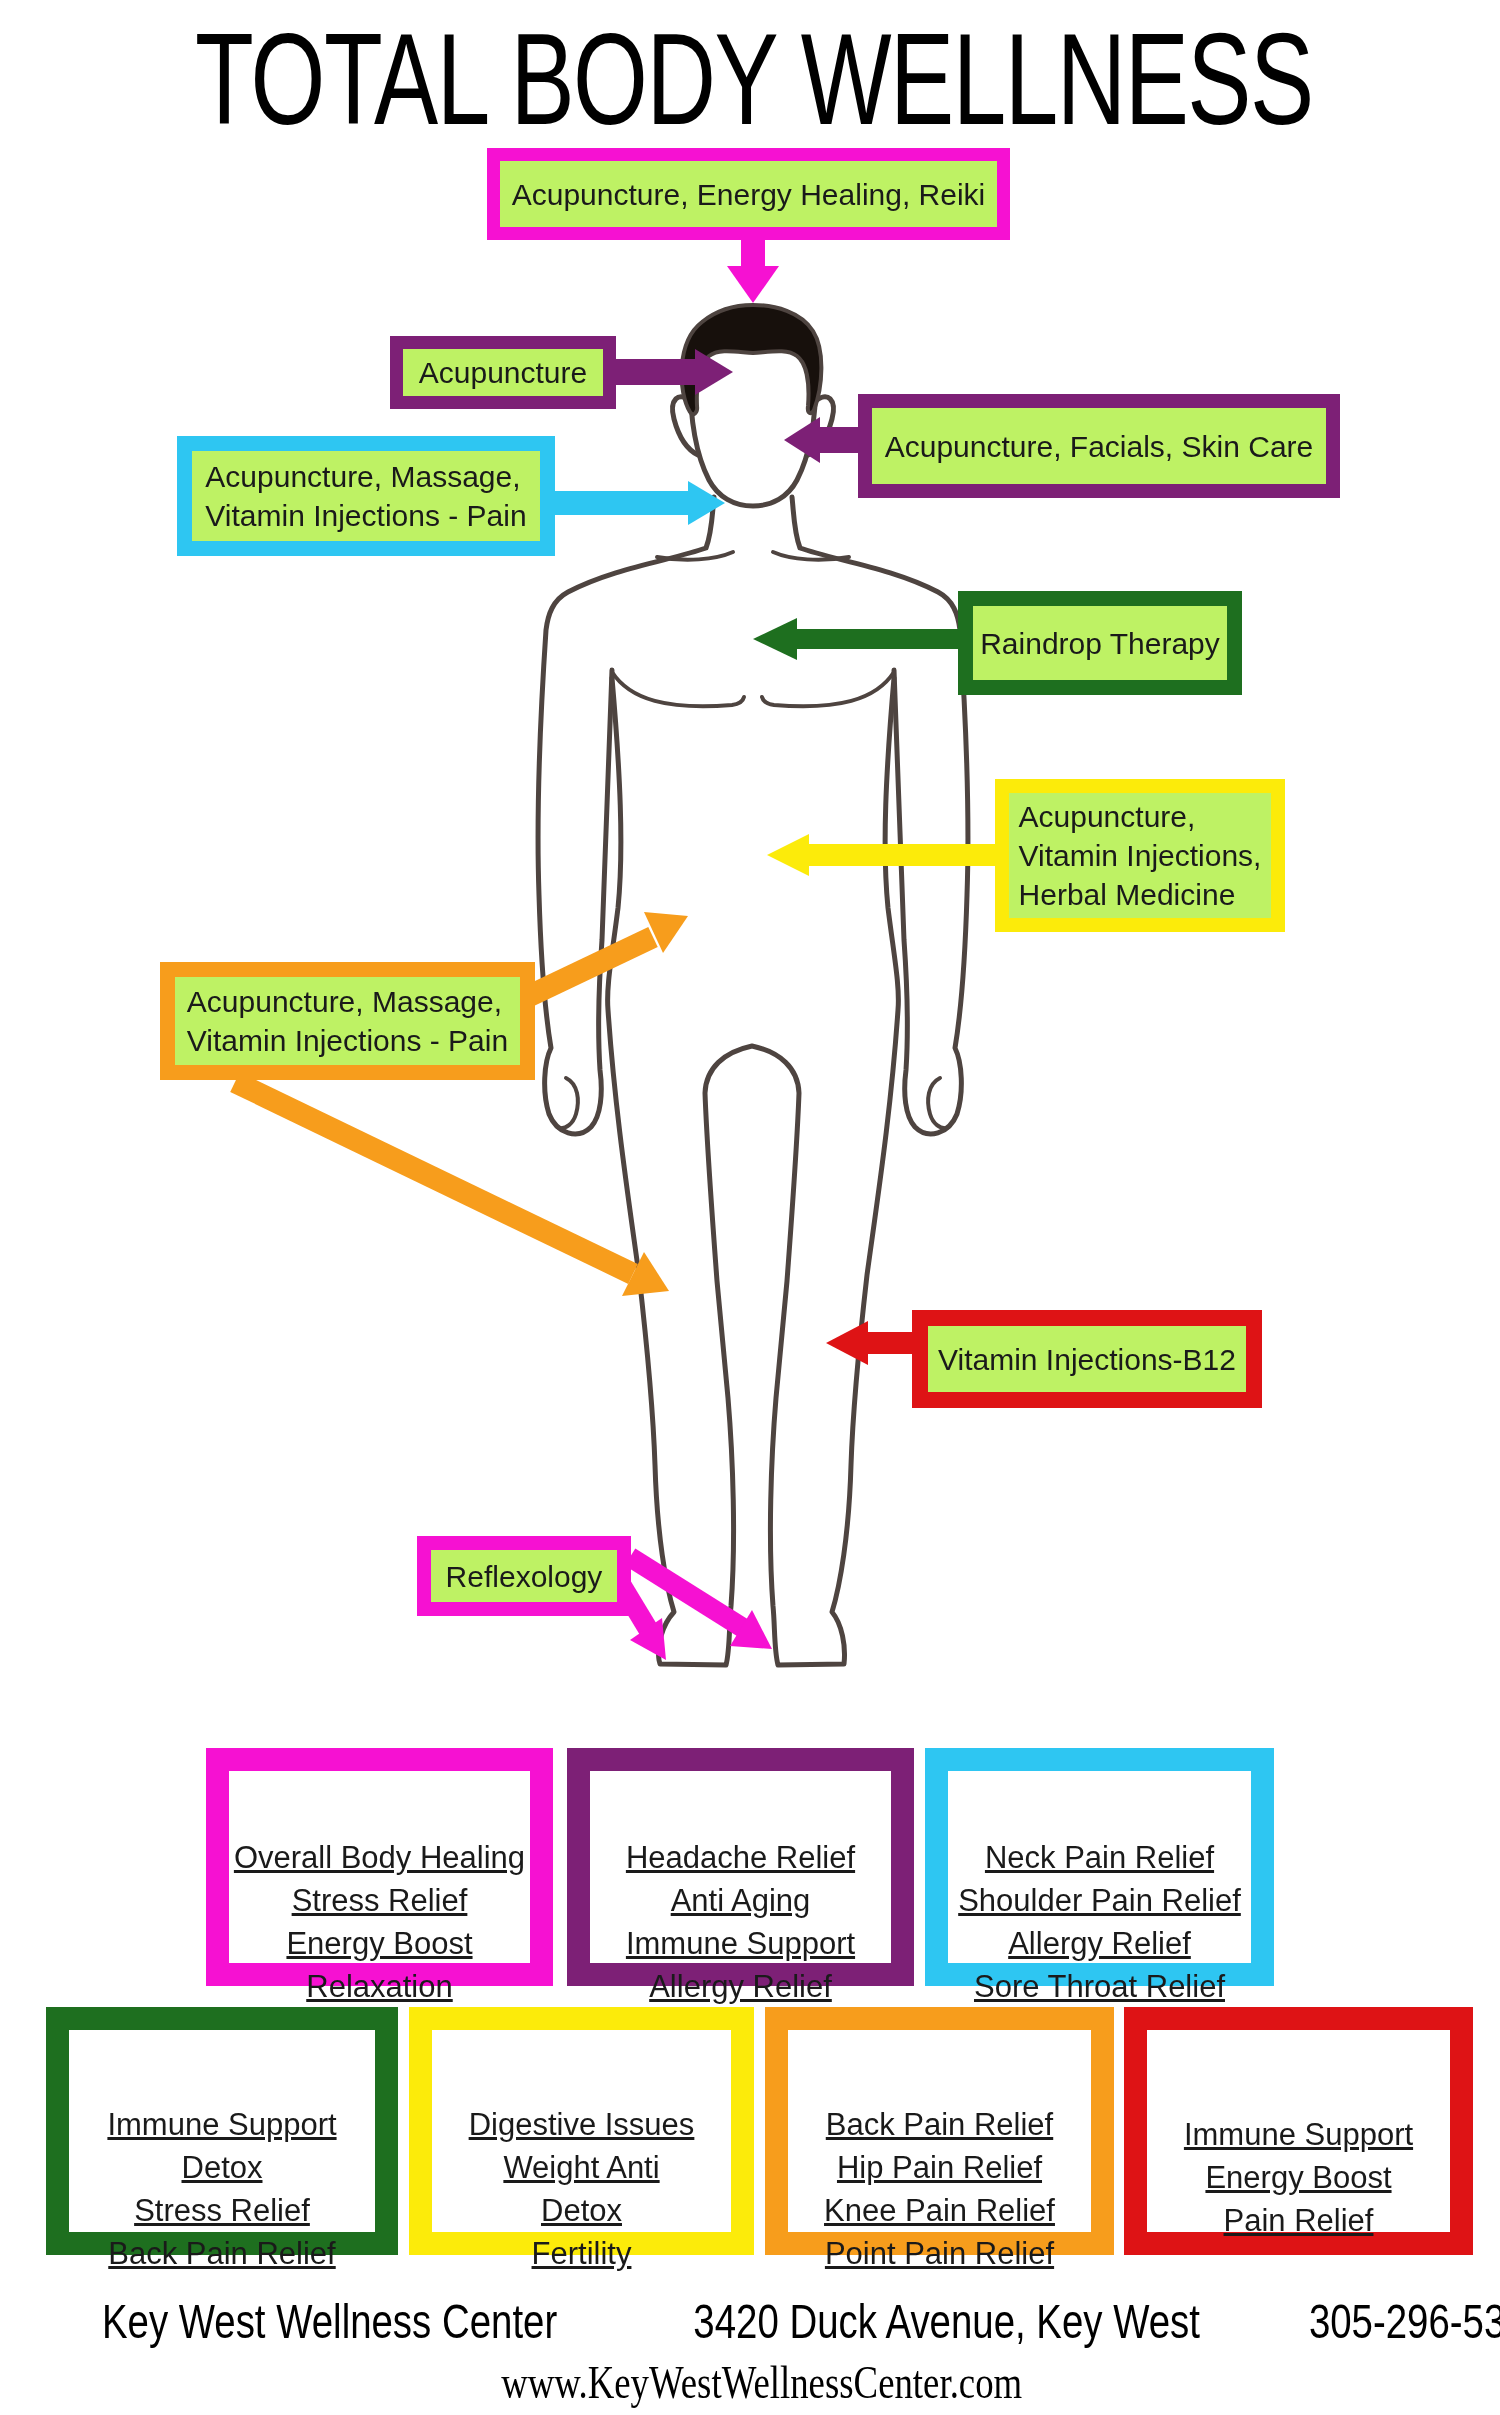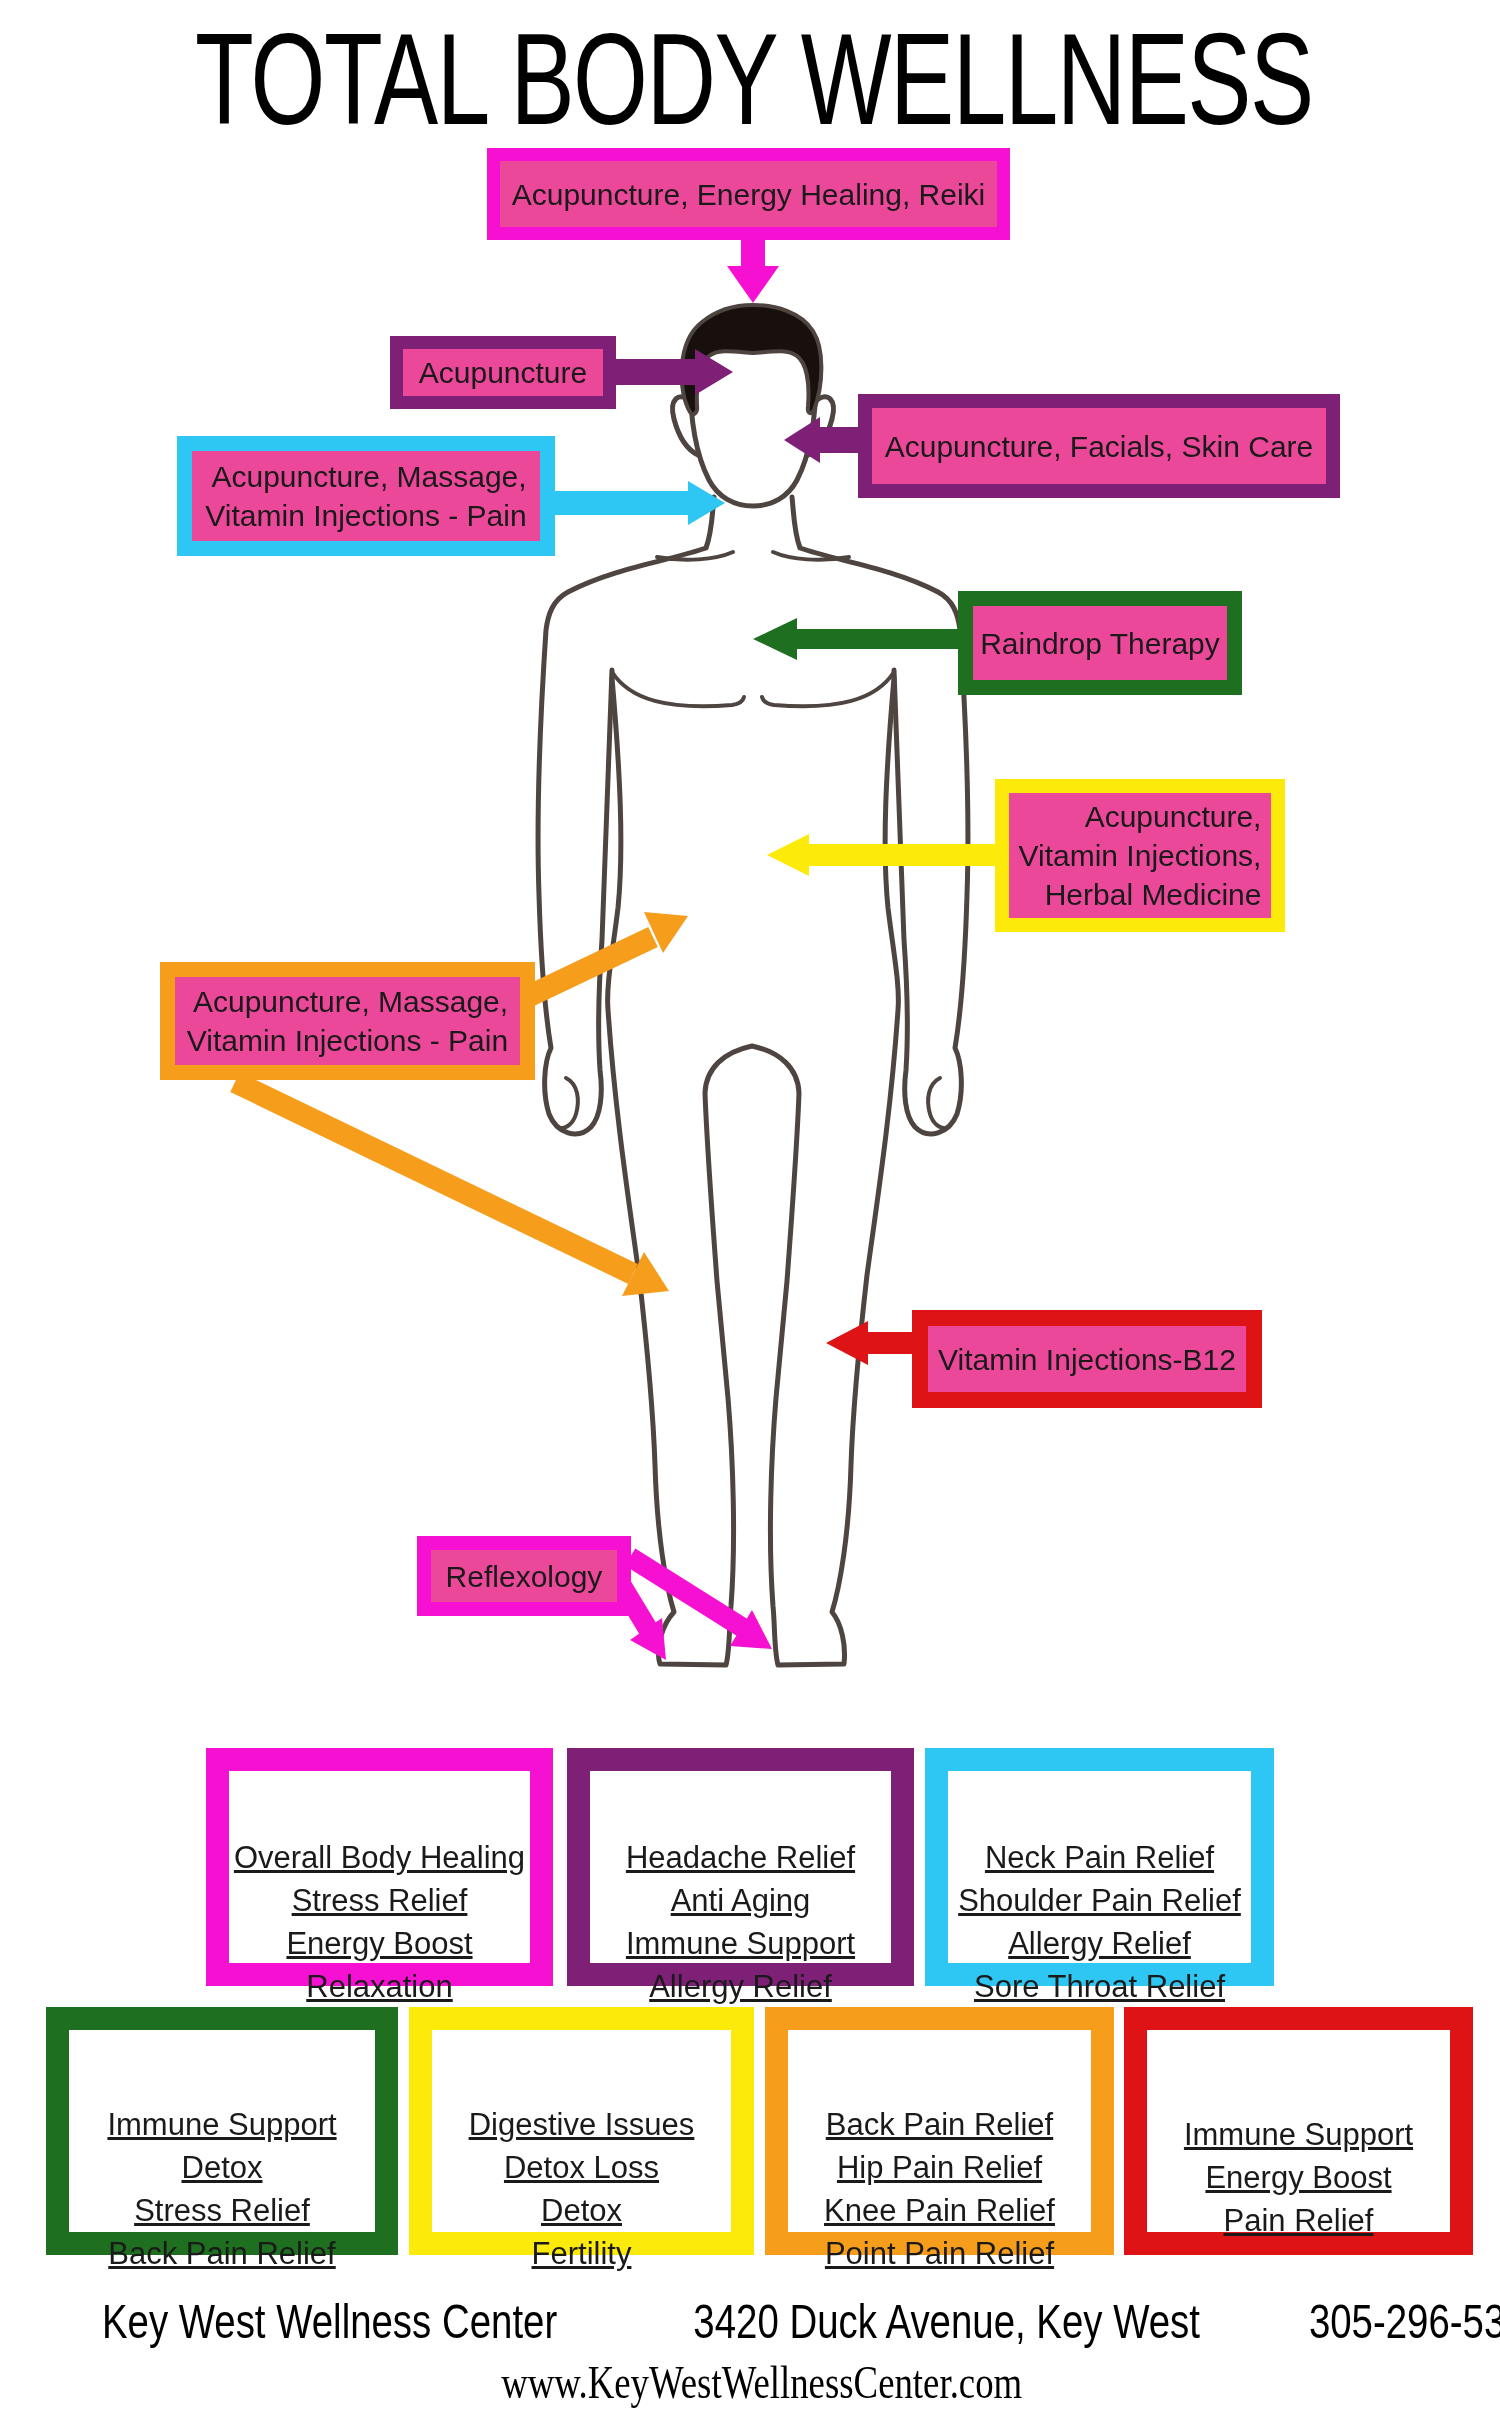--- a/index.html
+++ b/index.html
@@ -5,22 +5,22 @@
   html,body{margin:0;padding:0;background:#ffffff;}
   body{font-family:"Liberation Sans", sans-serif;}
   #poster{position:relative;width:1500px;height:2415px;background:#ffffff;overflow:hidden;}
   #bodyart{position:absolute;left:0;top:0;z-index:1;}
   .poster-title{
     position:absolute;top:14px;left:0;width:1500px;text-align:center;
     font-size:130px;line-height:1.0;color:#000;font-weight:400;
     transform:scaleX(0.74);letter-spacing:-2px;white-space:nowrap;z-index:2;
   }
   .callout{
-    position:absolute;background:#ec4899;z-index:2;box-sizing:border-box;
-    display:flex;align-items:center;justify-content:center;text-align:right;
+    position:absolute;background:#bef264;z-index:2;box-sizing:border-box;
+    display:flex;align-items:center;justify-content:center;text-align:left;
     font-size:30px;color:#1a1a1a;white-space:pre-line;line-height:1.3;
   }
   .benefit{
     position:absolute;background:#ffffff;z-index:2;box-sizing:border-box;
     border-style:solid;border-width:23px;text-align:center;
     font-size:31px;color:#1a1a1a;white-space:pre-line;line-height:43px;text-decoration:underline;
   }
   .benefit .inner{padding-top:22px;}
   .footer-line1{
     position:absolute;left:45px;right:45px;top:2294px;display:flex;
@@ -198,21 +198,21 @@
   </div>
 
   <div class="benefit" style="left: 46px; top: 2007px; width: 352px; height: 248px; border-color: rgb(30, 111, 31);">
     <div class="inner" style="padding-top:30px">Immune Support
 Detox
 Stress Relief
 Back Pain Relief</div>
   </div>
   <div class="benefit" style="left: 409px; top: 2007px; width: 345px; height: 248px; border-color: rgb(252, 235, 10);">
     <div class="inner" style="padding-top:30px">Digestive Issues
-Detox Loss
+Weight Anti
 Detox
 Fertility</div>
   </div>
   <div class="benefit" style="left: 765px; top: 2007px; width: 349px; height: 248px; border-color: rgb(247, 157, 28);">
     <div class="inner" style="padding-top:30px">Back Pain Relief
 Hip Pain Relief
 Knee Pain Relief
 Point Pain Relief</div>
   </div>
   <div class="benefit" style="left: 1124px; top: 2007px; width: 349px; height: 248px; border-color: rgb(222, 19, 21);">

